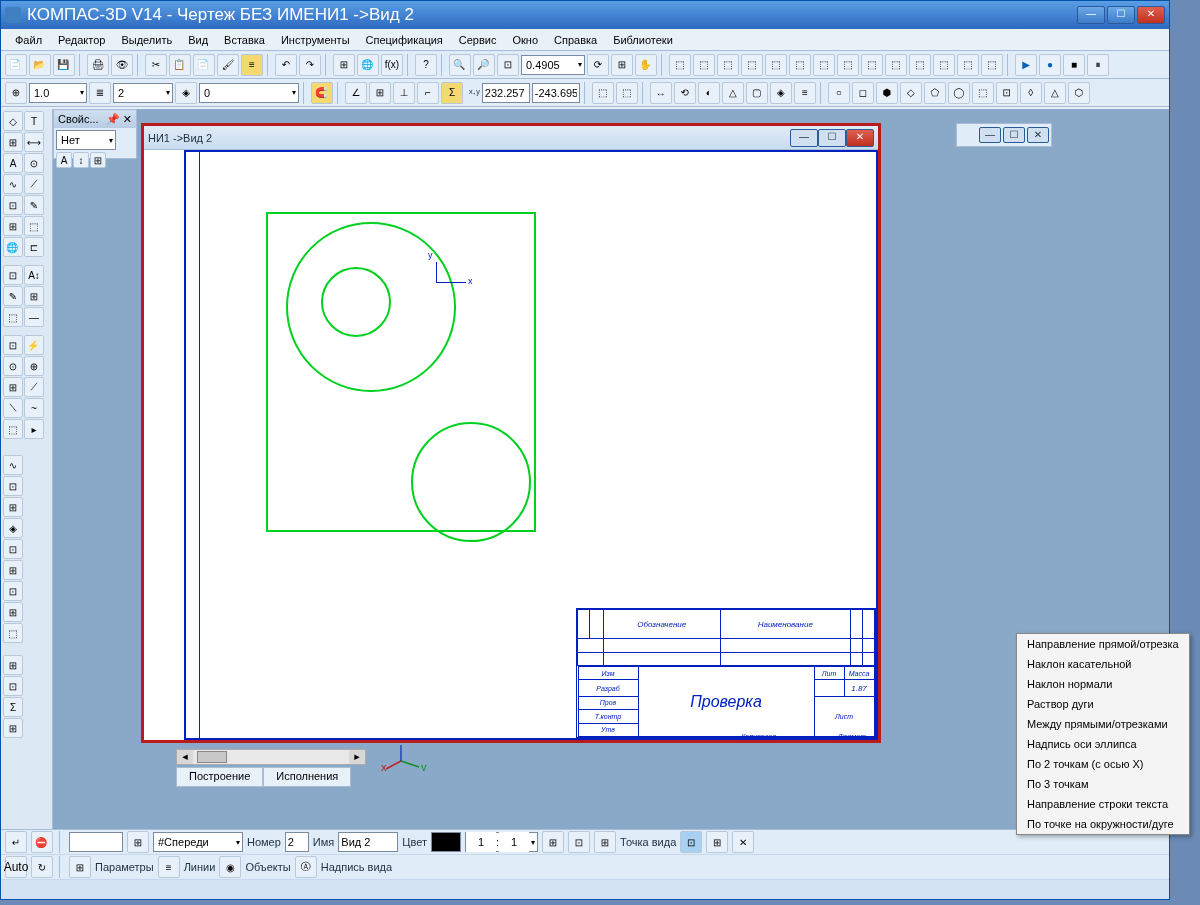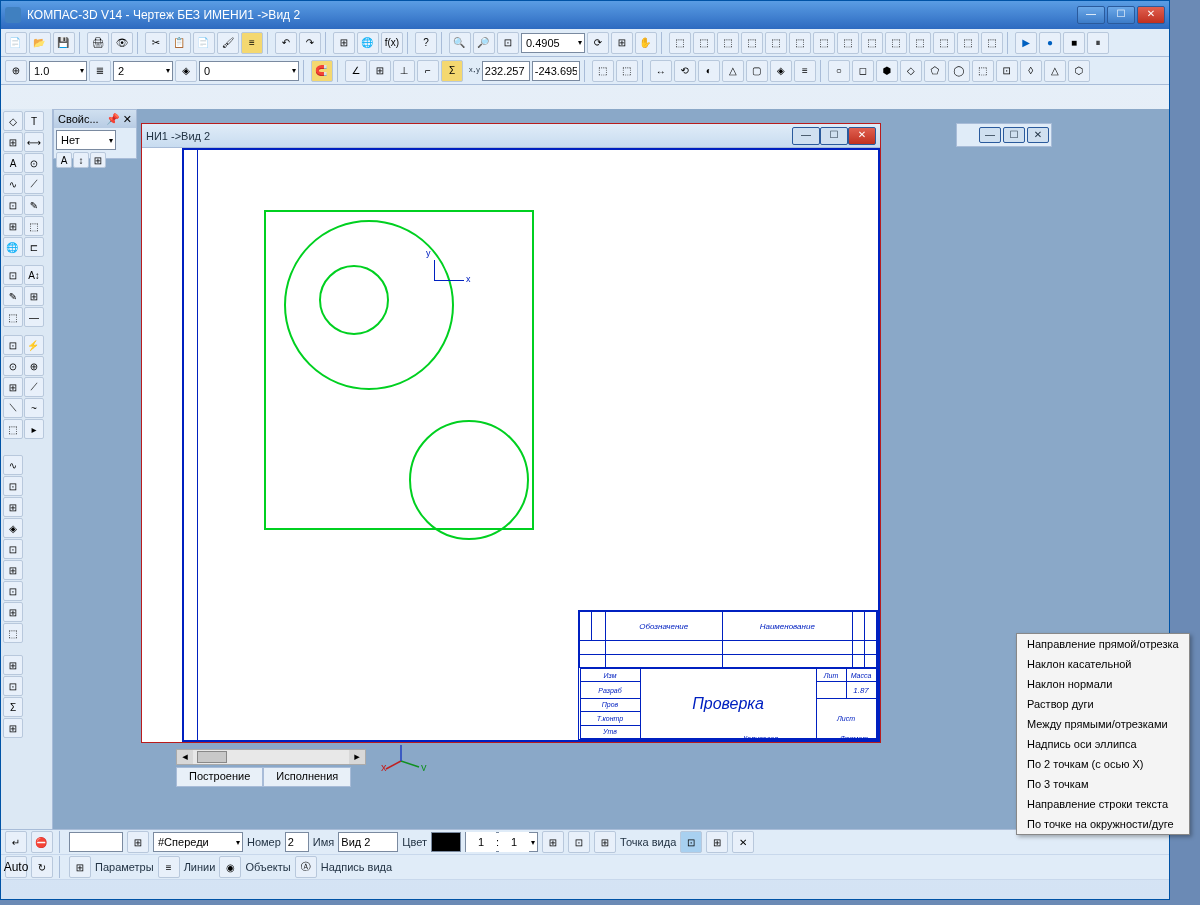--- a/index.html
+++ b/index.html
@@ -1,40 +1,40 @@
 <!DOCTYPE html>
 <html><head>
 <meta charset="utf-8">
 <style>
 *{margin:0;padding:0;box-sizing:border-box;font-family:Tahoma,Arial,sans-serif;font-size:11px}
 body{background:#6b8ab5;width:1200px;height:905px;overflow:hidden;position:relative}
 .window{position:absolute;background:#d4e3f4;border:1px solid #0053a6}
 .main-window{left:0;top:0;width:1170px;height:900px;background:linear-gradient(#e8f0f8,#d4e3f4)}
 .titlebar{height:28px;background:linear-gradient(#5a9de4,#2d6ac0);display:flex;align-items:center;padding:0 4px;color:#fff}
 .titlebar .icon{width:16px;height:16px;background:#4080c0;border-radius:3px;margin-right:6px}
-.titlebar .title{flex:1;font-size:12px}
+.titlebar .title{flex:1;font-size:17px}
 .win-controls{display:flex;gap:2px}
 .win-btn{width:28px;height:18px;background:linear-gradient(#6ba8e8,#3d7cc8);border:1px solid #2a5a9c;border-radius:2px;color:#fff;text-align:center;line-height:14px;font-size:10px;cursor:pointer}
 .win-btn.close{background:linear-gradient(#e06050,#c03020)}
 .menubar{height:22px;background:#e8f0f8;display:flex;align-items:center;padding:0 6px;border-bottom:1px solid #a8bcd8}
 .menubar span{padding:2px 8px;cursor:pointer}
 .toolbar{height:28px;background:#e0ecf8;border-bottom:1px solid #a8bcd8;display:flex;align-items:center;padding:0 4px;gap:2px}
 .tbtn{width:22px;height:22px;background:#e8f0fa;border:1px solid #b8c8dc;border-radius:2px;display:inline-flex;align-items:center;justify-content:center;cursor:pointer;font-size:10px}
 .tsep{width:4px;height:22px;border-left:1px solid #a8bcd8;margin:0 2px}
 .tinput{height:20px;border:1px solid #7a8aa0;background:#fff;padding:0 2px;font-size:11px}
 .tdrop{height:20px;border:1px solid #7a8aa0;background:#fff;padding:0 16px 0 4px;position:relative;font-size:11px;display:inline-flex;align-items:center}
 .tdrop::after{content:"▾";position:absolute;right:2px;font-size:8px}
 .workarea{position:absolute;left:0;top:108px;right:0;bottom:70px;background:#8aa8c8}
 .left-tools{position:absolute;left:0;top:0;width:52px;bottom:0;background:#dce8f4;border-right:1px solid #a8bcd8;display:flex;flex-direction:column;padding:2px;gap:1px}
 .left-tools .row{display:flex;gap:1px}
 .left-tools .tbtn{width:20px;height:20px}
 .props-panel{position:absolute;left:52px;top:0;width:84px;height:50px;background:#e0ecf8;border:1px solid #a8bcd8}
 .props-panel .hdr{height:18px;background:linear-gradient(#d0e0f0,#b8cce4);font-size:10px;padding:2px 4px;display:flex;align-items:center;justify-content:space-between}
 .props-panel .body{padding:2px}
-.doc-window{position:absolute;left:140px;top:14px;width:740px;height:620px;background:#bef264;border:1px solid #b91c1c}
+.doc-window{position:absolute;left:140px;top:14px;width:740px;height:620px;background:#bef264;border:3px solid #b91c1c}
 .doc-titlebar{height:24px;background:linear-gradient(#e0ecf8,#c8dcf0);display:flex;align-items:center;padding:0 4px;border-bottom:1px solid #a8bcd8}
 .doc-titlebar .title{flex:1;font-size:11px;color:#234}
 .doc-canvas{position:absolute;left:0;top:24px;right:0;bottom:0;background:#fff;overflow:hidden}
 .drawing-frame{position:absolute;left:40px;top:0;right:0;bottom:0;border:2px solid #0020c0}
 .title-block{position:absolute;right:0;bottom:0;width:300px;height:130px;border:1px solid #0020c0}
 .title-block table{width:100%;height:100%;border-collapse:collapse}
 .title-block td{border:1px solid #0020c0;font-size:8px;font-style:italic;color:#0020c0;padding:1px;text-align:center}
 .green-box{position:absolute;left:80px;top:60px;width:270px;height:320px;border:2px solid #00d020}
 .green-circle{position:absolute;border:2px solid #00d020;border-radius:50%}
 .axis{position:absolute;left:250px;top:110px}
@@ -59,20 +59,33 @@
   <div class="titlebar">
     <div class="icon"></div>
     <div class="title">КОМПАС-3D V14 - Чертеж БЕЗ ИМЕНИ1 -&gt;Вид 2</div>
     <div class="win-controls">
       <div class="win-btn">—</div>
       <div class="win-btn">☐</div>
       <div class="win-btn close">✕</div>
     </div>
   </div>
 
+  <div class="menubar">
+    <span>Файл</span>
+    <span>Редактор</span>
+    <span>Выделить</span>
+    <span>Вид</span>
+    <span>Вставка</span>
+    <span>Инструменты</span>
+    <span>Спецификация</span>
+    <span>Сервис</span>
+    <span>Окно</span>
+    <span>Справка</span>
+    <span>Библиотеки</span>
+  </div>
 
   <div class="toolbar">
     <div class="tbtn">📄</div>
     <div class="tbtn">📂</div>
     <div class="tbtn">💾</div>
     <div class="tsep"></div>
     <div class="tbtn">🖨</div>
     <div class="tbtn">👁</div>
     <div class="tsep"></div>
     <div class="tbtn">✂</div>

